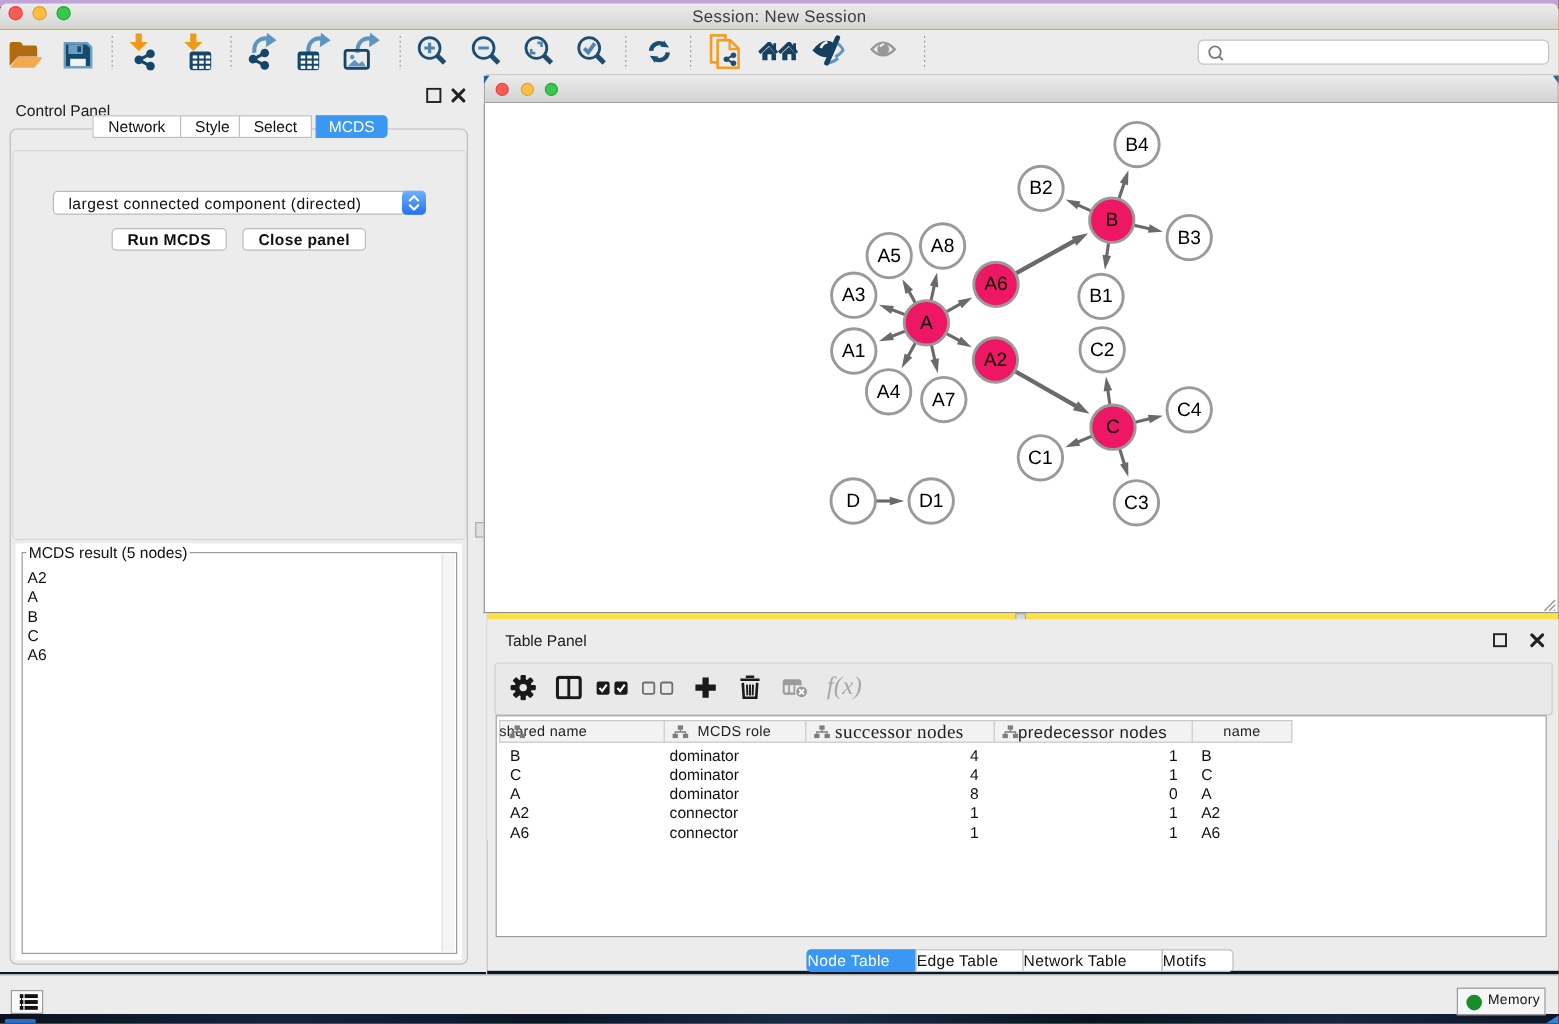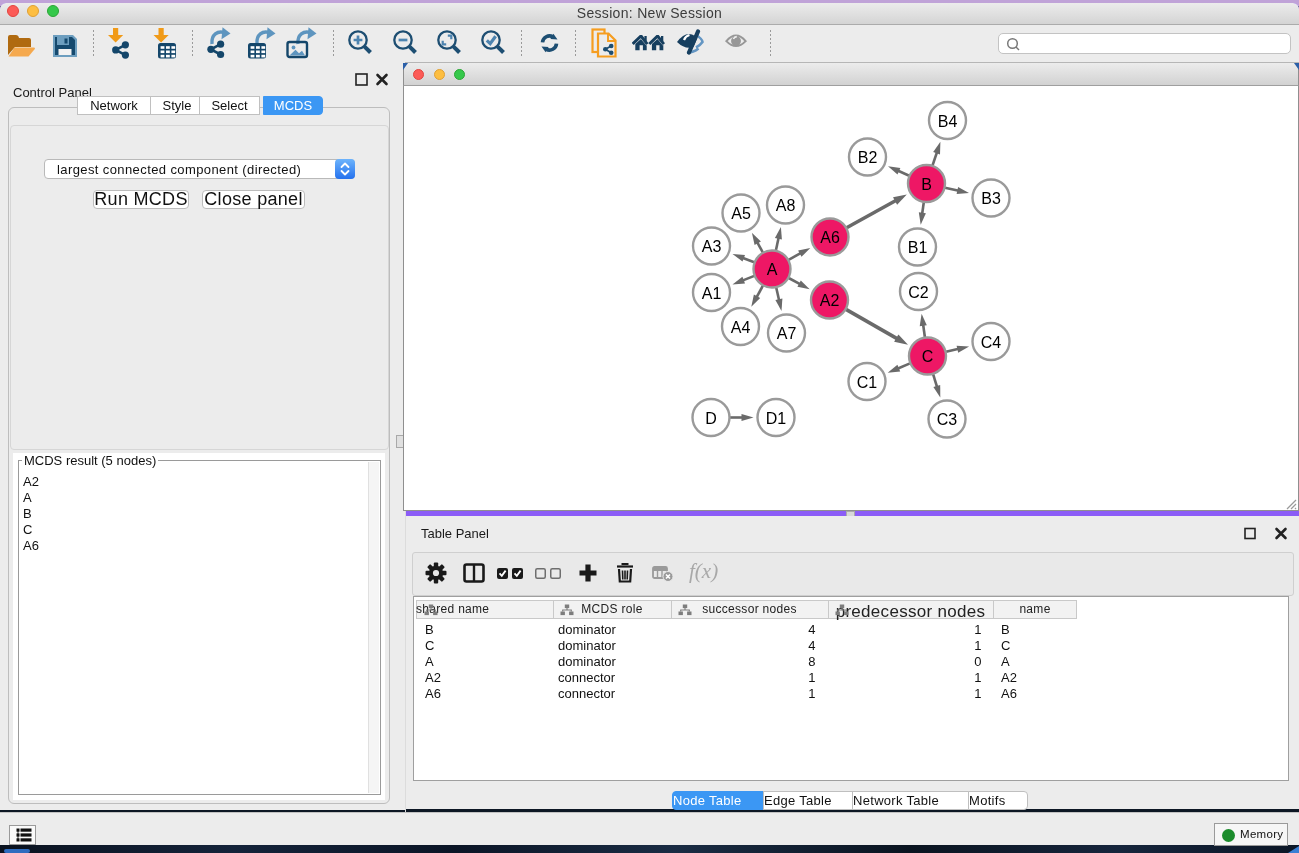--- a/index.html
+++ b/index.html
@@ -2,21 +2,21 @@
 <html><head>
 <meta charset="utf-8">
 <style>
 * { margin:0; padding:0; box-sizing:border-box; }
 html,body { width:1299px; height:853px; overflow:hidden; }
 body { font-family:"Liberation Sans", sans-serif; background:#0d1724; position:relative; }
 .abs { position:absolute; }
 #walltop { left:0; top:0; width:1299px; height:6px; background:#c0a3d8; }
 #wallbot { left:0; top:845px; width:1299px; height:8px;
   background:linear-gradient(90deg,#0a121f 0%,#14233a 18%,#0b1526 35%,#1a2c44 52%,#0a1420 70%,#16253c 86%,#0b1626 100%); }
-#app { left:0; top:3px; width:1299px; height:697px; background:#8b5cf6; border-radius:6px 6px 0 0; }
+#app { left:0; top:3px; width:1299px; height:697px; background:#fde047; border-radius:6px 6px 0 0; }
 #titlebar { left:0; top:0; width:1299px; height:22px;
   background:linear-gradient(#ececec,#d4d4d4); border-bottom:1px solid #ababab;
   border-radius:6px 6px 0 0; }
 .tl { width:12px; height:12px; border-radius:50%; top:2px; }
 #tl-r { left:7px;  background:#fc5b57; border:1px solid #e2443f; }
 #tl-y { left:27px; background:#fdbe41; border:1px solid #e0a034; }
 #tl-g { left:47px; background:#35c84b; border:1px solid #2ba636; }
 #wtitle { left:0; top:2px; width:1299px; text-align:center; font-size:14px; letter-spacing:0.3px; color:#3c3c3c; }
 #toolbar { left:0; top:22px; width:1299px; height:38px; background:#ececec; border-bottom:1px solid #b6b6b6; }
 .tsep { top:5px; width:1px; height:28px;
@@ -32,21 +32,21 @@
 .tab { top:36px; height:19px; background:#fff; border:1px solid #c0c0c0; font-size:13px;
   color:#111; text-align:center; line-height:17px; }
 #tab-mcds { background:#3b97f4; color:#fff; border-color:#3b97f4; border-radius:0 4px 4px 0; }
 #innerpanel { left:10px; top:65px; width:379px; height:325px; border:1px solid #d6d6d6; border-radius:4px; }
 #optlabel { left:0px; top:76px; width:397px; text-align:center; font-size:13px; letter-spacing:0.35px; color:#111; }
 #dropdown { left:44px; top:99px; width:311px; height:20px; background:#fff; border:1px solid #b9b9b9; border-radius:4px; }
 #dd-text { left:12px; top:2px; font-size:13px; letter-spacing:0.4px; color:#111; }
 #dd-step { right:-1px; top:-1px; width:20px; height:20px; border-radius:4px;
   background:linear-gradient(#6db4fc,#2471ee); }
 .btn { top:130px; height:19px; background:#fff; border:1px solid #bcbcbc; border-radius:4px;
-  font-size:18px; letter-spacing:0.3px; color:#111; text-align:center; line-height:17px; }
+  font-size:13px; letter-spacing:0.3px; color:#111; text-align:center; line-height:17px;font-weight:bold; }
 #resultbox { left:13px; top:393px; width:372px; height:347px; background:#fff; }
 #fieldset { left:5px; top:7px; width:363px; height:335px; border:1px solid #9a9a9a; }
 #legend { left:3px; top:-8px; background:#fff; font-size:13px; padding:0 2px; color:#111; }
 #mlist { left:4px; top:13px; font-size:13px; color:#111; line-height:16px; }
 #mscroll { right:1px; top:1px; width:11px; height:331px; background:#f5f5f5; border-left:1px solid #e0e0e0; }
 
 #statusbar { left:0; top:809px; width:1299px; height:33px; background:#ececec; border-top:1px solid #c2c2c2; }
 #stbtn { left:9px; top:12px; width:27px; height:20px; border:1px solid #9a9a9a; background:#fafafa; }
 #membtn { left:1214px; top:10px; width:74px; height:23px; background:#f6f6f6; border:1px solid #9a9a9a; font-size:11.5px; color:#111; }
 #memdot { left:7px; top:5px; width:13px; height:13px; border-radius:50%; background:#1b8c2c; }
@@ -431,29 +431,29 @@
         </svg>
       <div class="abs" style="left:139.5px;top:4px;width:1px;height:18px;background:#c9c9c9;"></div>
       <div class="abs" style="left:139.5px;top:4.5px;width:118px;text-align:center;font-size:12px;letter-spacing:0.3px;color:#222;">MCDS role</div>
       <svg class="abs" style="left:146px;top:7px" width="14" height="12" viewBox="0 0 14 12">
           <rect x="4.8" y="0.5" width="4.4" height="3.6" fill="#7d7d7d"></rect>
           <rect x="0.5" y="7.5" width="4.4" height="3.6" fill="#7d7d7d"></rect>
           <rect x="9.1" y="7.5" width="4.4" height="3.6" fill="#7d7d7d"></rect>
           <path d="M 7 4 L 7 6 M 2.7 7.5 L 2.7 6 L 11.3 6 L 11.3 7.5" stroke="#7d7d7d" stroke-width="1.1" fill="none"></path>
         </svg>
       <div class="abs" style="left:257.5px;top:4px;width:1px;height:18px;background:#c9c9c9;"></div>
-      <div class="abs" style="left:257.5px;top:4.5px;width:157px;text-align:center;font-size:12px;letter-spacing:0.3px;color:#222;">successor nodes</div>
+      <div class="abs" style="left:257.5px;top:4.5px;width:157px;text-align:center;font-size:16px;letter-spacing:0.3px;color:#222;font-family:Liberation Serif, serif;">successor nodes</div>
       <svg class="abs" style="left:264px;top:7px" width="14" height="12" viewBox="0 0 14 12">
           <rect x="4.8" y="0.5" width="4.4" height="3.6" fill="#7d7d7d"></rect>
           <rect x="0.5" y="7.5" width="4.4" height="3.6" fill="#7d7d7d"></rect>
           <rect x="9.1" y="7.5" width="4.4" height="3.6" fill="#7d7d7d"></rect>
           <path d="M 7 4 L 7 6 M 2.7 7.5 L 2.7 6 L 11.3 6 L 11.3 7.5" stroke="#7d7d7d" stroke-width="1.1" fill="none"></path>
         </svg>
       <div class="abs" style="left:414.5px;top:4px;width:1px;height:18px;background:#c9c9c9;"></div>
-      <div class="abs" style="left:414.5px;top:4.5px;width:165px;text-align:center;font-size:17px;letter-spacing:0.3px;color:#222;">predecessor nodes</div>
+      <div class="abs" style="left:414.5px;top:4.5px;width:165px;text-align:center;font-size:14px;letter-spacing:0.3px;color:#222;">predecessor nodes</div>
       <svg class="abs" style="left:421px;top:7px" width="14" height="12" viewBox="0 0 14 12">
           <rect x="4.8" y="0.5" width="4.4" height="3.6" fill="#7d7d7d"></rect>
           <rect x="0.5" y="7.5" width="4.4" height="3.6" fill="#7d7d7d"></rect>
           <rect x="9.1" y="7.5" width="4.4" height="3.6" fill="#7d7d7d"></rect>
           <path d="M 7 4 L 7 6 M 2.7 7.5 L 2.7 6 L 11.3 6 L 11.3 7.5" stroke="#7d7d7d" stroke-width="1.1" fill="none"></path>
         </svg>
       <div class="abs" style="left:579.5px;top:4px;width:1px;height:18px;background:#c9c9c9;"></div>
       <div class="abs" style="left:579.5px;top:4.5px;width:84px;text-align:center;font-size:12px;letter-spacing:0.3px;color:#222;">name</div>
       <div class="abs trow" style="left:11.5px;top:24.5px;width:120px;">B</div>
       <div class="abs trow" style="left:144.5px;top:24.5px;width:110px;">dominator</div>

